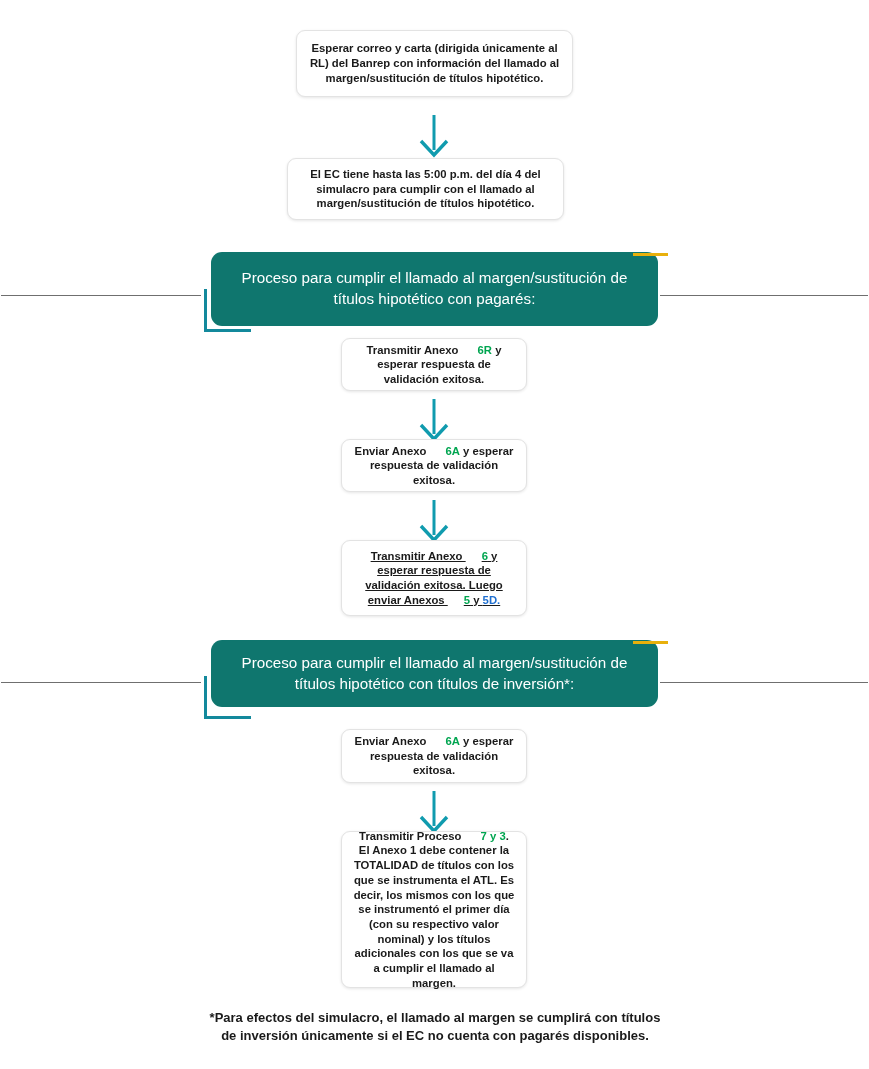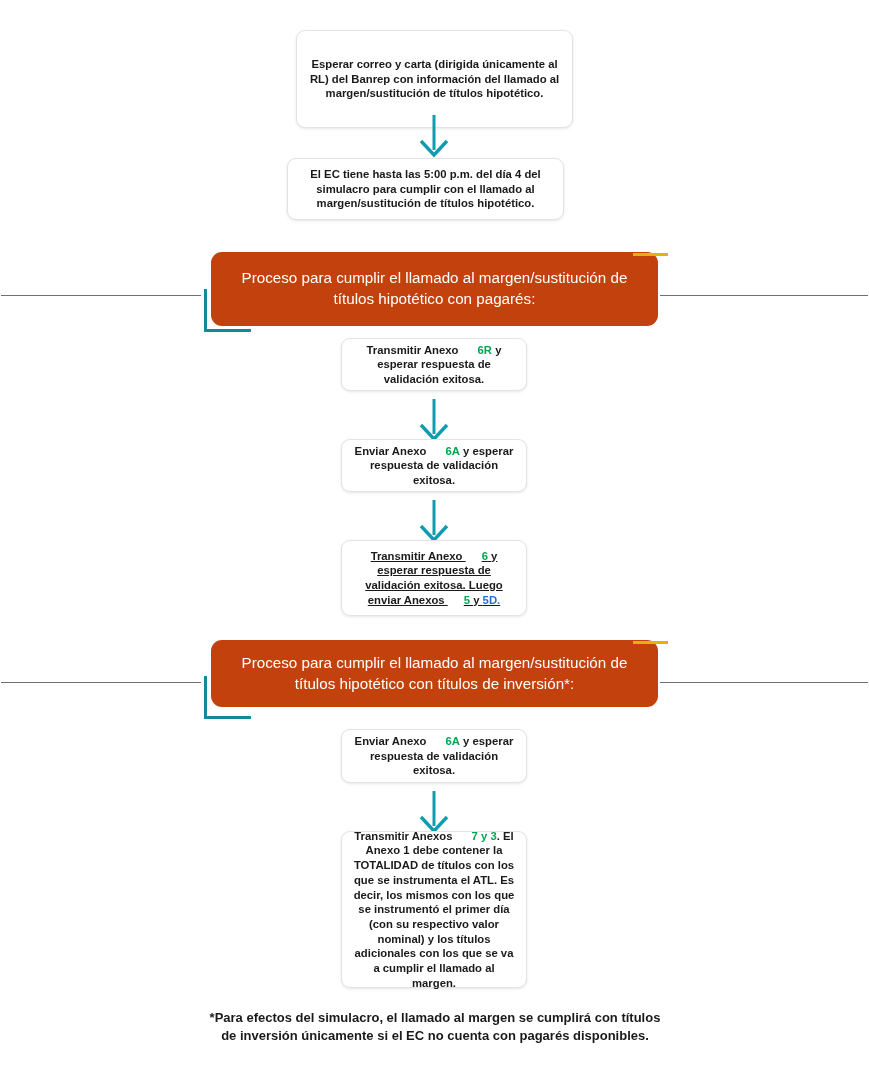--- a/index.html
+++ b/index.html
@@ -36,21 +36,21 @@
 
   
   .banner-group { position:absolute; }
   .rule {
     position:absolute;
     height:1px;
     background:#6f6f6f;
   }
   .banner {
     position:absolute;
-    background:#c2410c;
+    background:#0f766e;
     border-radius:11px;
     color:#ffffff;
     display:flex;
     align-items:center;
     justify-content:center;
     text-align:center;
     font-size:15.2px;
     line-height:1.38;
     padding:8px 14px;
     z-index:3;
@@ -82,21 +82,21 @@
     line-height:1.36;
     color:#1a1a1a;
     font-weight:600;
   }
 </style>
 </head>
 <body>
 
 <div class="page">
 
-  <div class="pbox" style="left:296px; top:30px; width:277px; height:98px;">
+  <div class="pbox" style="left:296px; top:30px; width:277px; height:67px;">
     <span>Esperar correo y carta (dirigida únicamente al RL) del Banrep con información del llamado al margen/sustitución de títulos hipotético.</span>
   </div>
 
   <div class="arrow" style="left:414px; top:114px; width:40px; height:44px;">
     <svg width="40" height="44" viewBox="0 0 40 44">
       <line x1="20" y1="1" x2="20" y2="36" stroke="#109bae" stroke-width="3"></line>
       <polyline points="7,27 20,41 33,27" fill="none" stroke="#109bae" stroke-width="3.4" stroke-linecap="butt" stroke-linejoin="miter"></polyline>
     </svg>
   </div>
 
@@ -166,21 +166,21 @@
 
   <div class="arrow" style="left:414px; top:790px; width:40px; height:44px;">
     <svg width="40" height="44" viewBox="0 0 40 44">
       <line x1="20" y1="1" x2="20" y2="36" stroke="#109bae" stroke-width="3"></line>
       <polyline points="7,27 20,41 33,27" fill="none" stroke="#109bae" stroke-width="3.4"></polyline>
     </svg>
   </div>
 
   <div class="pbox" style="left:341px; top:831px; width:186px; height:157px;">
     <span>
-      <span>Transmitir Anexos </span><span class="num-g">7 y 3</span><span>. El Anexo 1 debe contener la TOTALIDAD de títulos con los que se instrumenta el ATL. Es decir, los mismos con los que se instrumentó el primer día (con su respectivo valor nominal) y los títulos adicionales con los que se va a cumplir el llamado al margen.</span>
+      <span>Transmitir Proceso </span><span class="num-g">7 y 3</span><span>. El Anexo 1 debe contener la TOTALIDAD de títulos con los que se instrumenta el ATL. Es decir, los mismos con los que se instrumentó el primer día (con su respectivo valor nominal) y los títulos adicionales con los que se va a cumplir el llamado al margen.</span>
     </span>
   </div>
 
   <div class="footnote" style="left:205px; top:1009px; width:460px;">
     <span>*Para efectos del simulacro, el llamado al margen se cumplirá con títulos de inversión únicamente si el EC no cuenta con pagarés disponibles.</span>
   </div>
 
 </div>
 
 </body></html>

